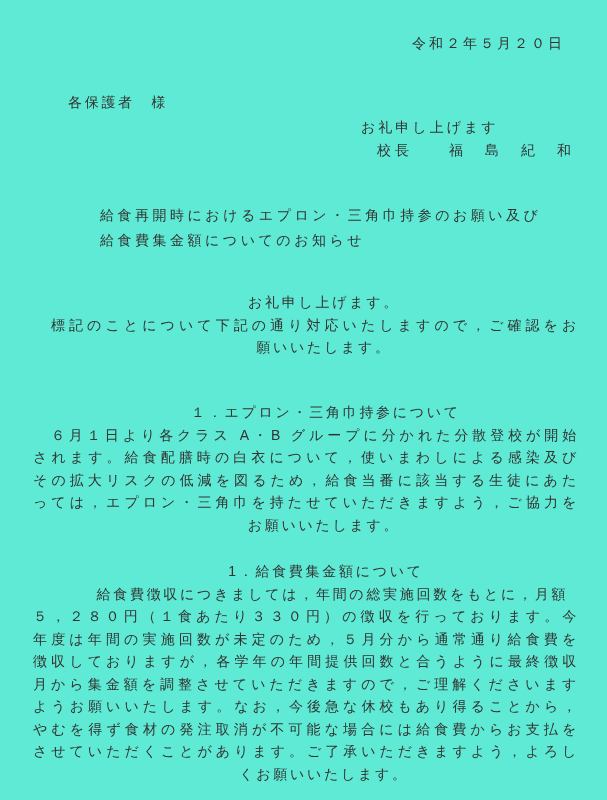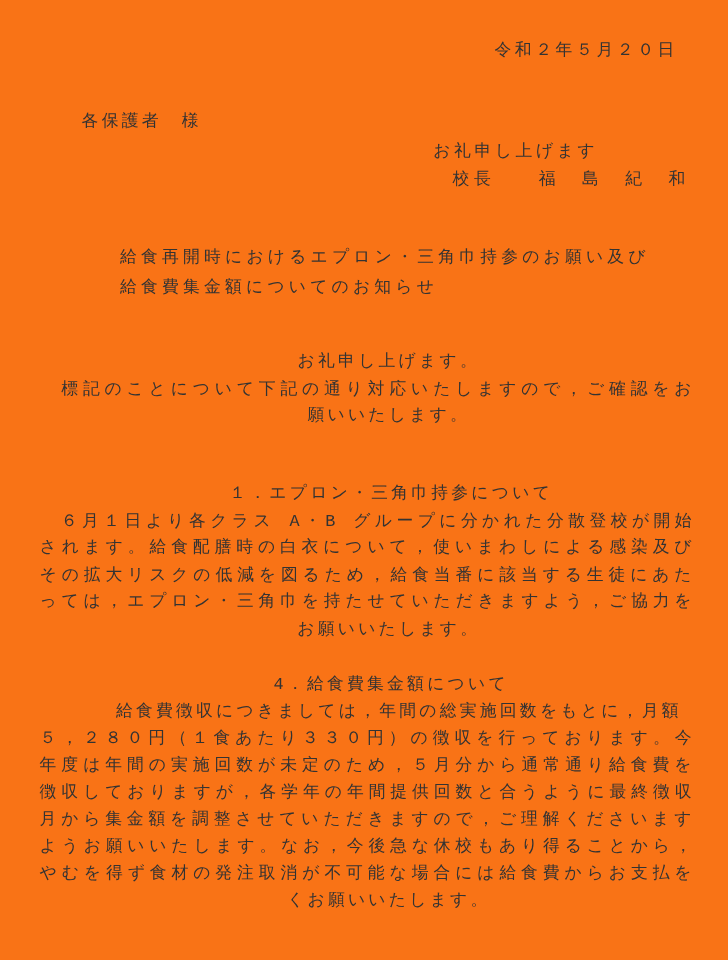--- a/index.html
+++ b/index.html
@@ -3,23 +3,23 @@
 <meta charset="utf-8">
 <style>
   * { margin: 0; padding: 0; box-sizing: border-box; }
   html, body {
     width: 607px; height: 800px;
     background: #ffffff;
   }
   .page {
     position: relative;
     width: 607px; height: 800px;
-    background: #f97316;
+    background: #5eead4;
     overflow: hidden;
-    font-family: Liberation Mono, monospace;
+    font-family: Liberation Sans, sans-serif;
     color: #333333;
     font-size: 14px;
   }
   .date-line {
     position: absolute;
     top: 33px; left: 33px; right: 42px;
     text-align: right;
     letter-spacing: 3px;
     line-height: 20px;
     white-space: nowrap;
@@ -105,24 +105,25 @@
   <div class="block block-s1">
     <div class="line short heading">１．エプロン・三角巾持参について</div>
     <div class="line fill">　６月１日より各クラス A・B グループに分かれた分散登校が開始</div>
     <div class="line fill">されます。給食配膳時の白衣について，使いまわしによる感染及び</div>
     <div class="line fill">その拡大リスクの低減を図るため，給食当番に該当する生徒にあた</div>
     <div class="line fill">っては，エプロン・三角巾を持たせていただきますよう，ご協力を</div>
     <div class="line short">お願いいたします。</div>
   </div>
 
   <div class="block block-s2">
-    <div class="line short heading">4．給食費集金額について</div>
+    <div class="line short heading">1．給食費集金額について</div>
     <div class="line short">　給食費徴収につきましては，年間の総実施回数をもとに，月額</div>
     <div class="line fill">５，２８０円（１食あたり３３０円）の徴収を行っております。今</div>
     <div class="line fill">年度は年間の実施回数が未定のため，５月分から通常通り給食費を</div>
     <div class="line fill">徴収しておりますが，各学年の年間提供回数と合うように最終徴収</div>
     <div class="line fill">月から集金額を調整させていただきますので，ご理解くださいます</div>
     <div class="line fill">ようお願いいたします。なお，今後急な休校もあり得ることから，</div>
     <div class="line fill">やむを得ず食材の発注取消が不可能な場合には給食費からお支払を</div>
+    <div class="line fill">させていただくことがあります。ご了承いただきますよう，よろし</div>
     <div class="line short">くお願いいたします。</div>
   </div>
 
 </div>
 
 </body></html>

